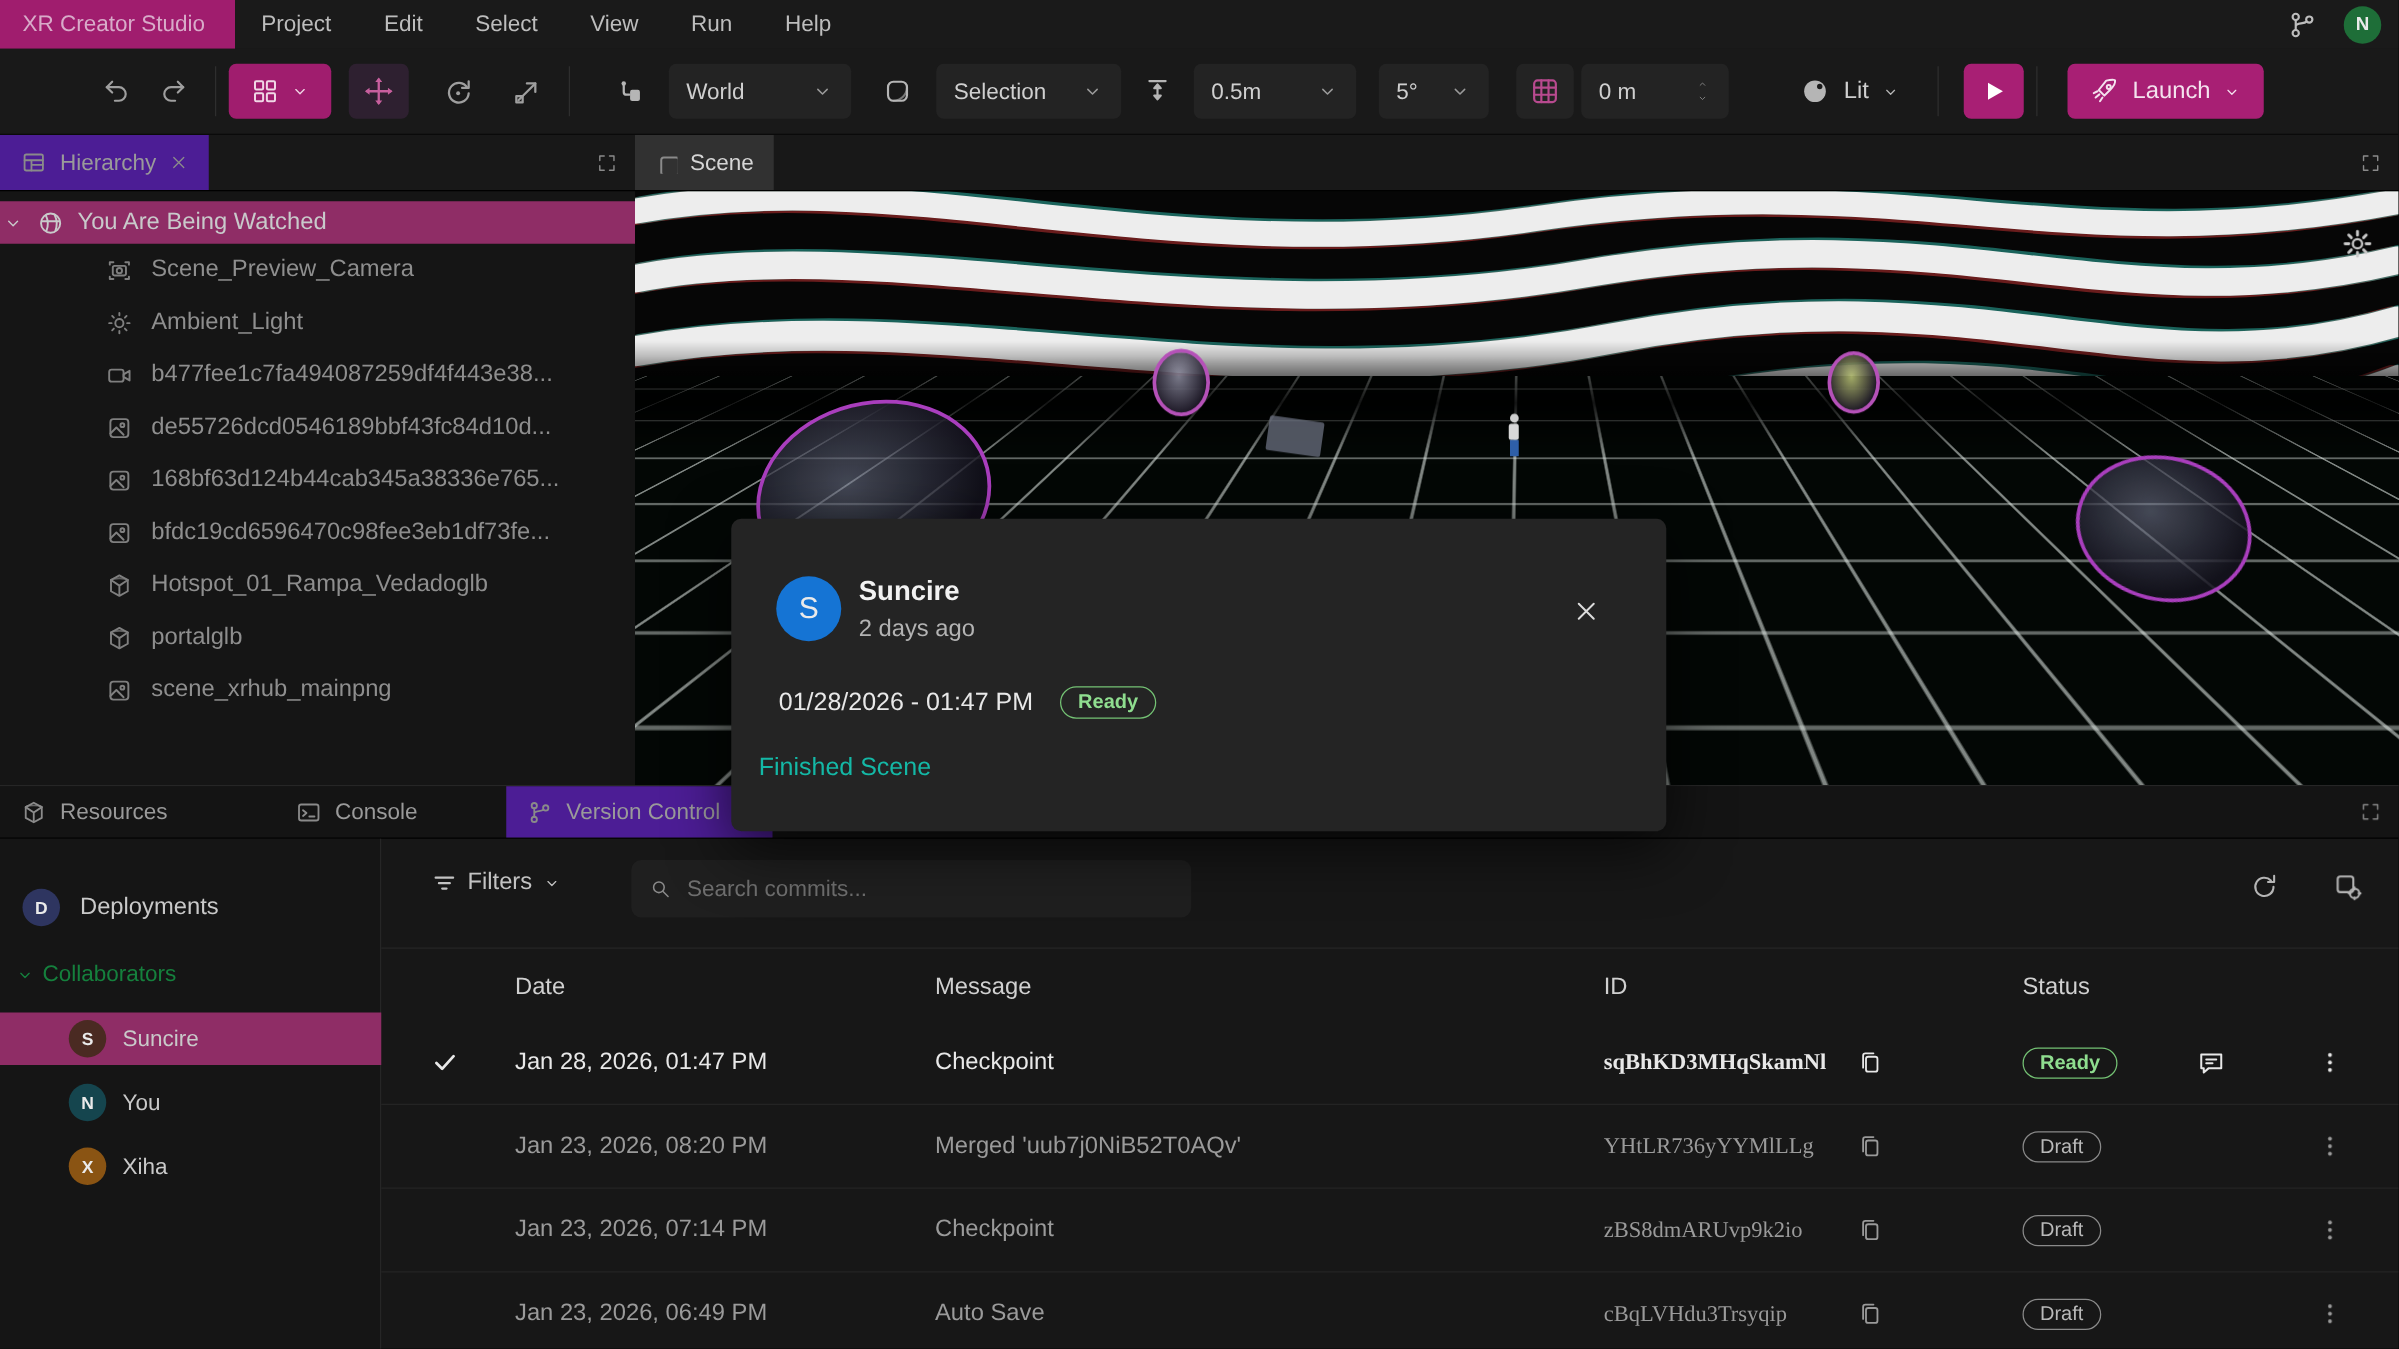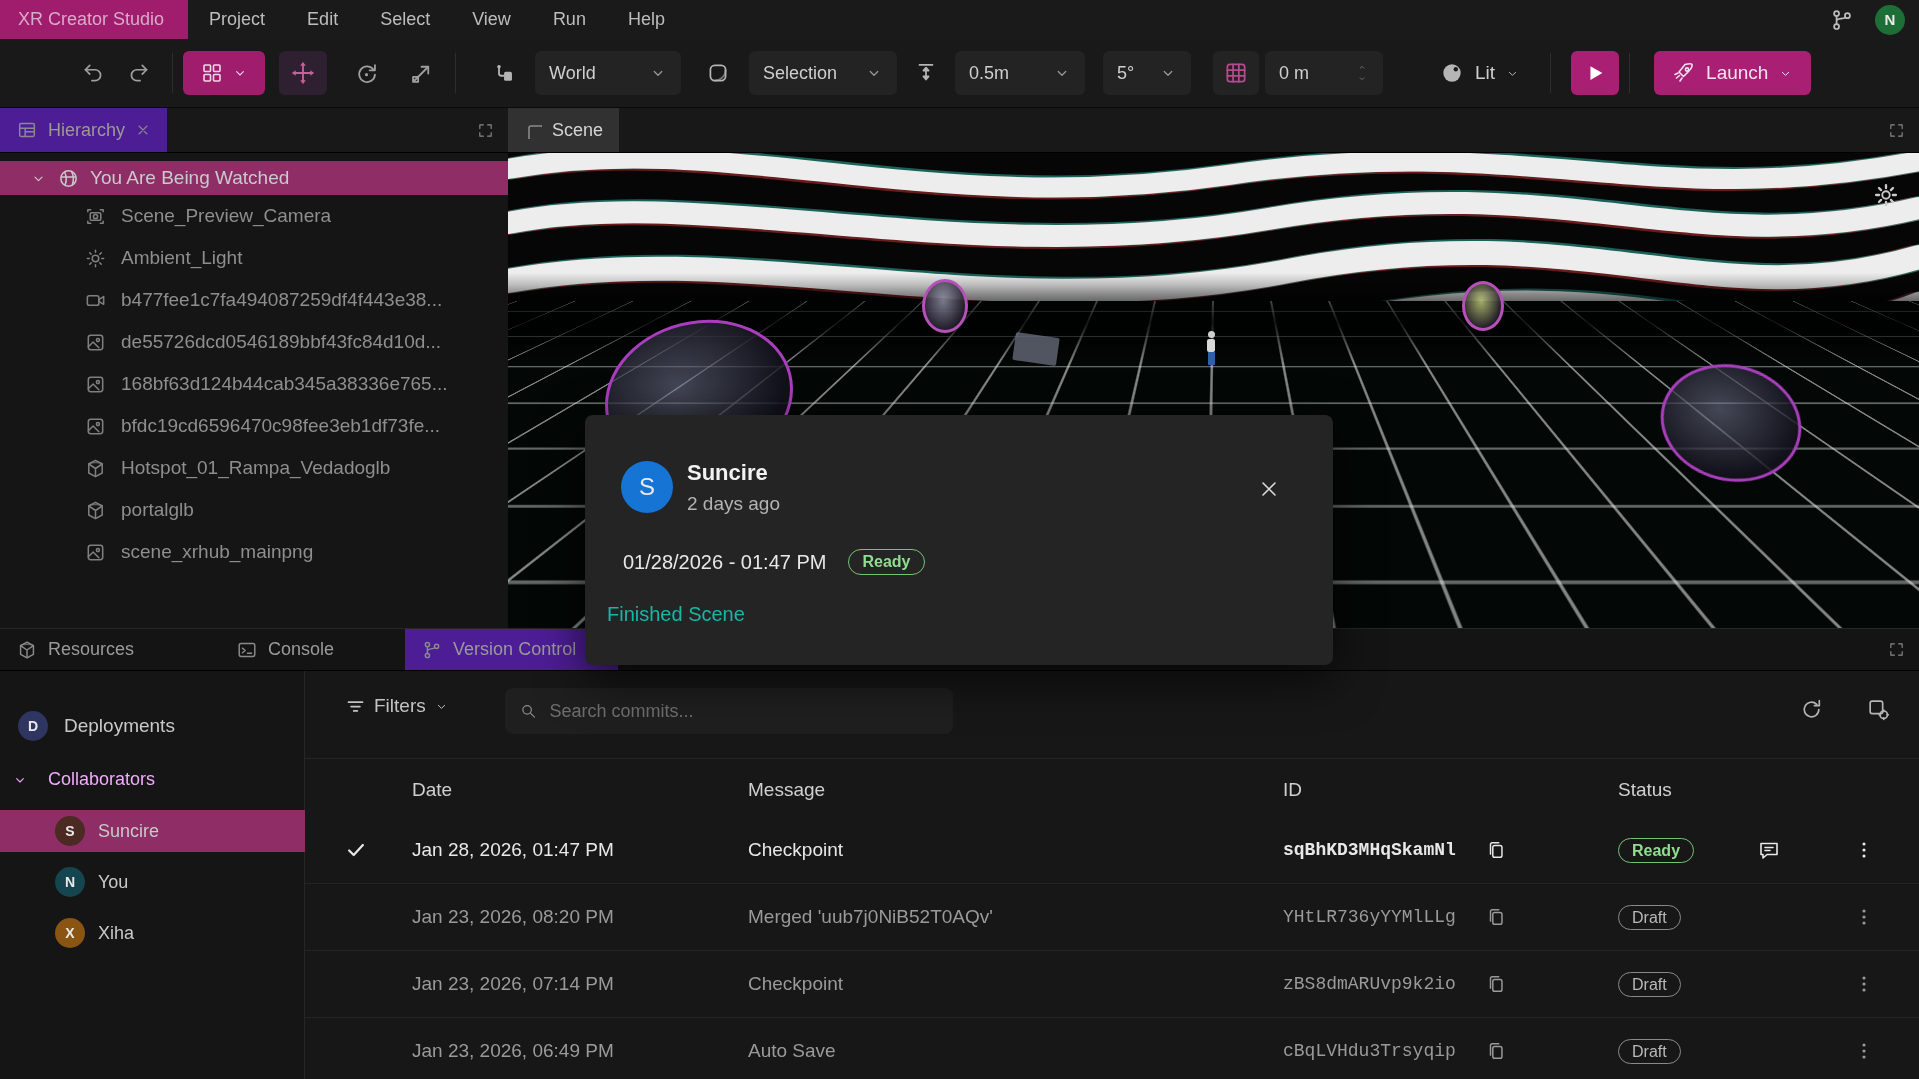--- a/index.html
+++ b/index.html
@@ -38,21 +38,21 @@
              align-items:center; justify-content:center; color:#fff; flex:0 0 auto; }
 
   
   .hierarchy{ position:absolute; left:0; top:108px; width:508px; height:520px; background:#151515; }
   .tabstrip{ height:45px; background:#181818; display:flex; align-items:stretch; border-bottom:1px solid #000; }
   .tab{ display:flex; align-items:center; gap:10px; padding:0 16px; color:#9a9a9a; font-size:18px; }
   .tab.active{ background:#4c1d95; }
   .tab .ic{ color:#8a8a8a; }
   .expand-corner{ margin-left:auto; display:flex; align-items:center; padding-right:14px; color:#8a8a8a; }
   .h-root{ height:34px; margin-top:8px; background:#8f2d66; display:flex; align-items:center; gap:10px;
-           padding-left:30px; color:#c9cacb; font-size:19px; }
+           padding-left:2px; color:#c9cacb; font-size:19px; }
   .h-item{ height:42px; display:flex; align-items:center; gap:14px; padding-left:84px;
            color:#8e8e8e; font-size:19px; white-space:nowrap; }
   .h-item .ic{ flex:0 0 auto; color:#7f7f7f; }
 
   
   .viewport-strip{ position:absolute; left:508px; top:108px; width:1411px; height:45px; background:#181818;
                    display:flex; align-items:stretch; border-bottom:1px solid #000; }
   .scene-tab{ background:#313131; color:#d5d5d5; }
   .viewport{ position:absolute; left:508px; top:153px; width:1411px; height:475px; background:#020403; overflow:hidden; }
   .swirls{ position:absolute; left:0; top:0; width:1411px; height:240px; }
@@ -92,21 +92,21 @@
 
   
   .bottom{ position:absolute; left:0; top:628px; width:1919px; height:451px; background:#171717;
            border-top:1px solid #262626; z-index:10; }
   .bottom .tabstrip{ height:42px; background:#141414; }
   .bt-side{ position:absolute; left:0; top:42px; width:305px; height:409px; background:#151515;
             border-right:1px solid #262626; }
   .side-row{ display:flex; align-items:center; gap:16px; color:#c9c9c9; font-size:19px; }
   .dep{ position:absolute; left:18px; top:40px; }
   .avatar.sm{ width:30px; height:30px; font-size:14px; }
-  .collab-hdr{ position:absolute; left:12px; top:98px; color:#f0abfc; font-size:18px; display:flex; gap:20px; align-items:center; }
+  .collab-hdr{ position:absolute; left:12px; top:98px; color:#15803d; font-size:18px; display:flex; gap:6px; align-items:center; }
   .collab-row{ position:absolute; left:0; width:305px; height:42px; display:flex; align-items:center;
                gap:13px; padding-left:55px; color:#c9c9c9; font-size:18px; }
   .collab-row.selected{ background:#8f2d66; }
 
   .vc-main{ position:absolute; left:305px; top:42px; width:1614px; height:409px; }
   .vc-controls{ position:absolute; left:0; top:0; width:1614px; height:88px; border-bottom:1px solid #262626; }
   .filters{ position:absolute; left:40px; top:24px; display:flex; align-items:center; gap:8px;
             color:#c3c3c3; font-size:19px; }
   .searchbox{ position:absolute; left:200px; top:17px; width:448px; height:46px; background:#1f1f1f;
               border-radius:8px; display:flex; align-items:center; gap:12px; padding:0 14px; color:#8a8a8a; }
@@ -116,21 +116,21 @@
   .vc-actions{ position:absolute; right:28px; top:26px; display:flex; gap:42px; color:#b5b5b5; }
   .vc-header{ position:absolute; left:0; top:96px; width:1614px; height:50px; color:#d0d0d0; font-size:19px; }
   .vc-header .col{ position:absolute; top:12px; }
   .vc-rows{ position:absolute; left:0; top:146px; width:1614px; }
   .vc-row{ position:relative; height:67px; border-bottom:1px solid #242424; font-size:19px; color:#9a9a9a; }
   .vc-row .cell{ position:absolute; top:50%; transform:translateY(-50%); }
   .vc-row.current .cell{ color:#e8e8e8; }
   .col-check{ left:40px; color:#e3379f; }
   .col-date{ left:107px; }
   .col-msg{ left:443px; }
-  .col-id{ left:978px; font-family:Liberation Mono, monospace; font-size:18px; }
+  .col-id{ left:978px; font-family:Liberation Serif, serif; font-size:18px; }
   .vc-row.current .col-id{ font-weight:bold; }
   .col-copy{ left:1180px; color:#9a9a9a; }
   .col-status{ left:1313px; }
   .col-comment{ left:1452px; color:#cfcfcf; }
   .col-kebab{ left:1548px; color:#9a9a9a; }
 </style>
 </head>
 <body>
 
 <svg width="0" height="0" style="position:absolute">

